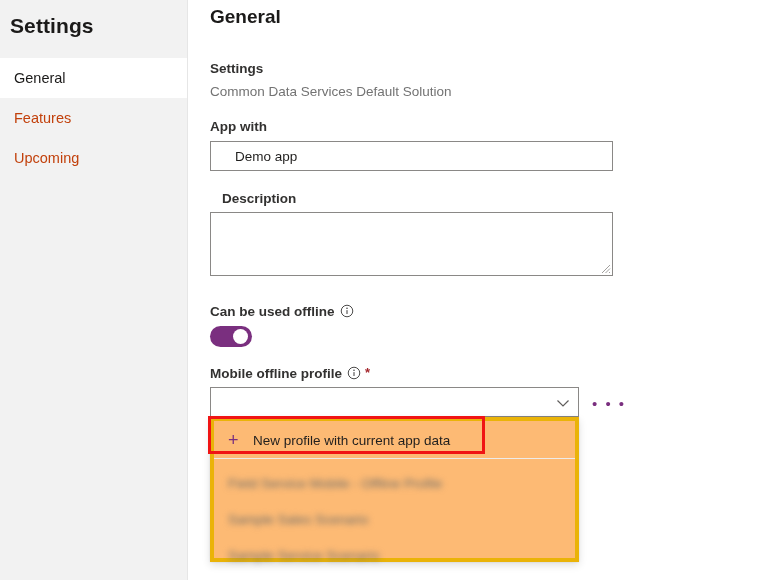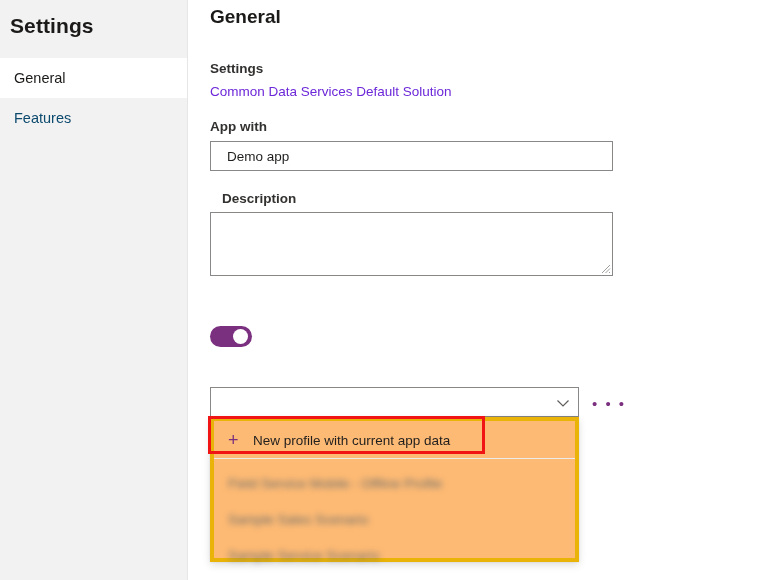--- a/index.html
+++ b/index.html
@@ -39,21 +39,21 @@
     letter-spacing: 0.1px;
   }
   .nav {
     margin-top: 20px;
   }
   .nav-item {
     height: 40px;
     line-height: 40px;
     padding-left: 14px;
     font-size: 14.5px;
-    color: #0c4a6e;
+    color: #c2410c;
     cursor: pointer;
     box-sizing: border-box;
   }
   .nav-item.selected {
     background: #ffffff;
     font-weight: 400;
     color: #1b1a19;
   }
 
   
@@ -73,34 +73,34 @@
   }
   .field-label {
     font-size: 13.5px;
     font-weight: 600;
     color: #323130;
     position: absolute;
   }
   .static-value {
     font-size: 13.5px;
     font-weight: 400;
-    color: #6d28d9;
+    color: #737373;
     position: absolute;
   }
 
   
   .text-input {
     position: absolute;
     box-sizing: border-box;
     border: 1px solid #8a8886;
     background: #ffffff;
     font-family: "Liberation Sans", sans-serif;
     font-size: 13.5px;
     color: #201f1e;
-    padding: 0 16px;
+    padding: 0 24px;
     outline: none;
   }
   .textarea-box {
     position: absolute;
     box-sizing: border-box;
     border: 1px solid #8a8886;
     background: #ffffff;
   }
   .resize-grip {
     position: absolute;
@@ -230,44 +230,61 @@
 
   <div class="sidebar">
     <div class="sidebar-title">Settings</div>
     <div class="nav">
       <div class="nav-item selected">
         <span>General</span>
       </div>
       <div class="nav-item">
         <span>Features</span>
       </div>
+      <div class="nav-item">
+        <span>Upcoming</span>
+      </div>
     </div>
   </div>
 
   <div class="content">
 
     <div class="page-title">General</div>
 
     <div class="field-label" style="left:22px; top:61px;">Settings</div>
     <div class="static-value" style="left:22px; top:84px;">Common Data Services Default Solution</div>
 
     <div class="field-label" style="left:22px; top:119px;">App with</div>
     <input class="text-input" style="left: 22px; top: 141px; width: 403px; height: 30px;" value="Demo app">
 
     <div class="field-label" style="left:22px; top:191px;margin-left:12px;">Description</div>
     <div class="textarea-box" style="left:22px; top:212px; width:403px; height:64px;">
       <svg class="resize-grip" viewBox="0 0 12 12">
         <path d="M11 3 L3 11 M11 6.5 L6.5 11 M11 10 L10 11" stroke="#a19f9d" stroke-width="1" fill="none"></path>
       </svg>
     </div>
 
+    <div class="field-label" style="left:22px; top:304px;">
+      <span>Can be used offline</span><svg class="info-icon" viewBox="0 0 16 16">
+          <circle cx="8" cy="8" r="6.6" fill="none" stroke="#323130" stroke-width="1"></circle>
+          <circle cx="8" cy="4.9" r="0.85" fill="#323130"></circle>
+          <path d="M8 7 L8 11.4" stroke="#323130" stroke-width="1.1" fill="none"></path>
+        </svg>
+    </div>
     <div class="toggle" style="left:22px; top:326px;">
       <div class="knob"></div>
     </div>
 
+    <div class="field-label" style="left:22px; top:365px;">
+      <span>Mobile offline profile</span><svg class="info-icon" viewBox="0 0 16 16">
+          <circle cx="8" cy="8" r="6.6" fill="none" stroke="#323130" stroke-width="1"></circle>
+          <circle cx="8" cy="4.9" r="0.85" fill="#323130"></circle>
+          <path d="M8 7 L8 11.4" stroke="#323130" stroke-width="1.1" fill="none"></path>
+        </svg><span class="req-asterisk">*</span>
+    </div>
 
     <div class="combo" style="left:22px; top:387px; width:369px; height:30px;">
       <span class="combo-value"></span>
       <svg class="combo-chevron" viewBox="0 0 14 12">
         <path d="M1.5 3.5 L7 9 L12.5 3.5" stroke="#605e5c" stroke-width="1.2" fill="none"></path>
       </svg>
     </div>
 
     <div class="overflow-btn" style="left:404px; top:396px;">• • •</div>
 

